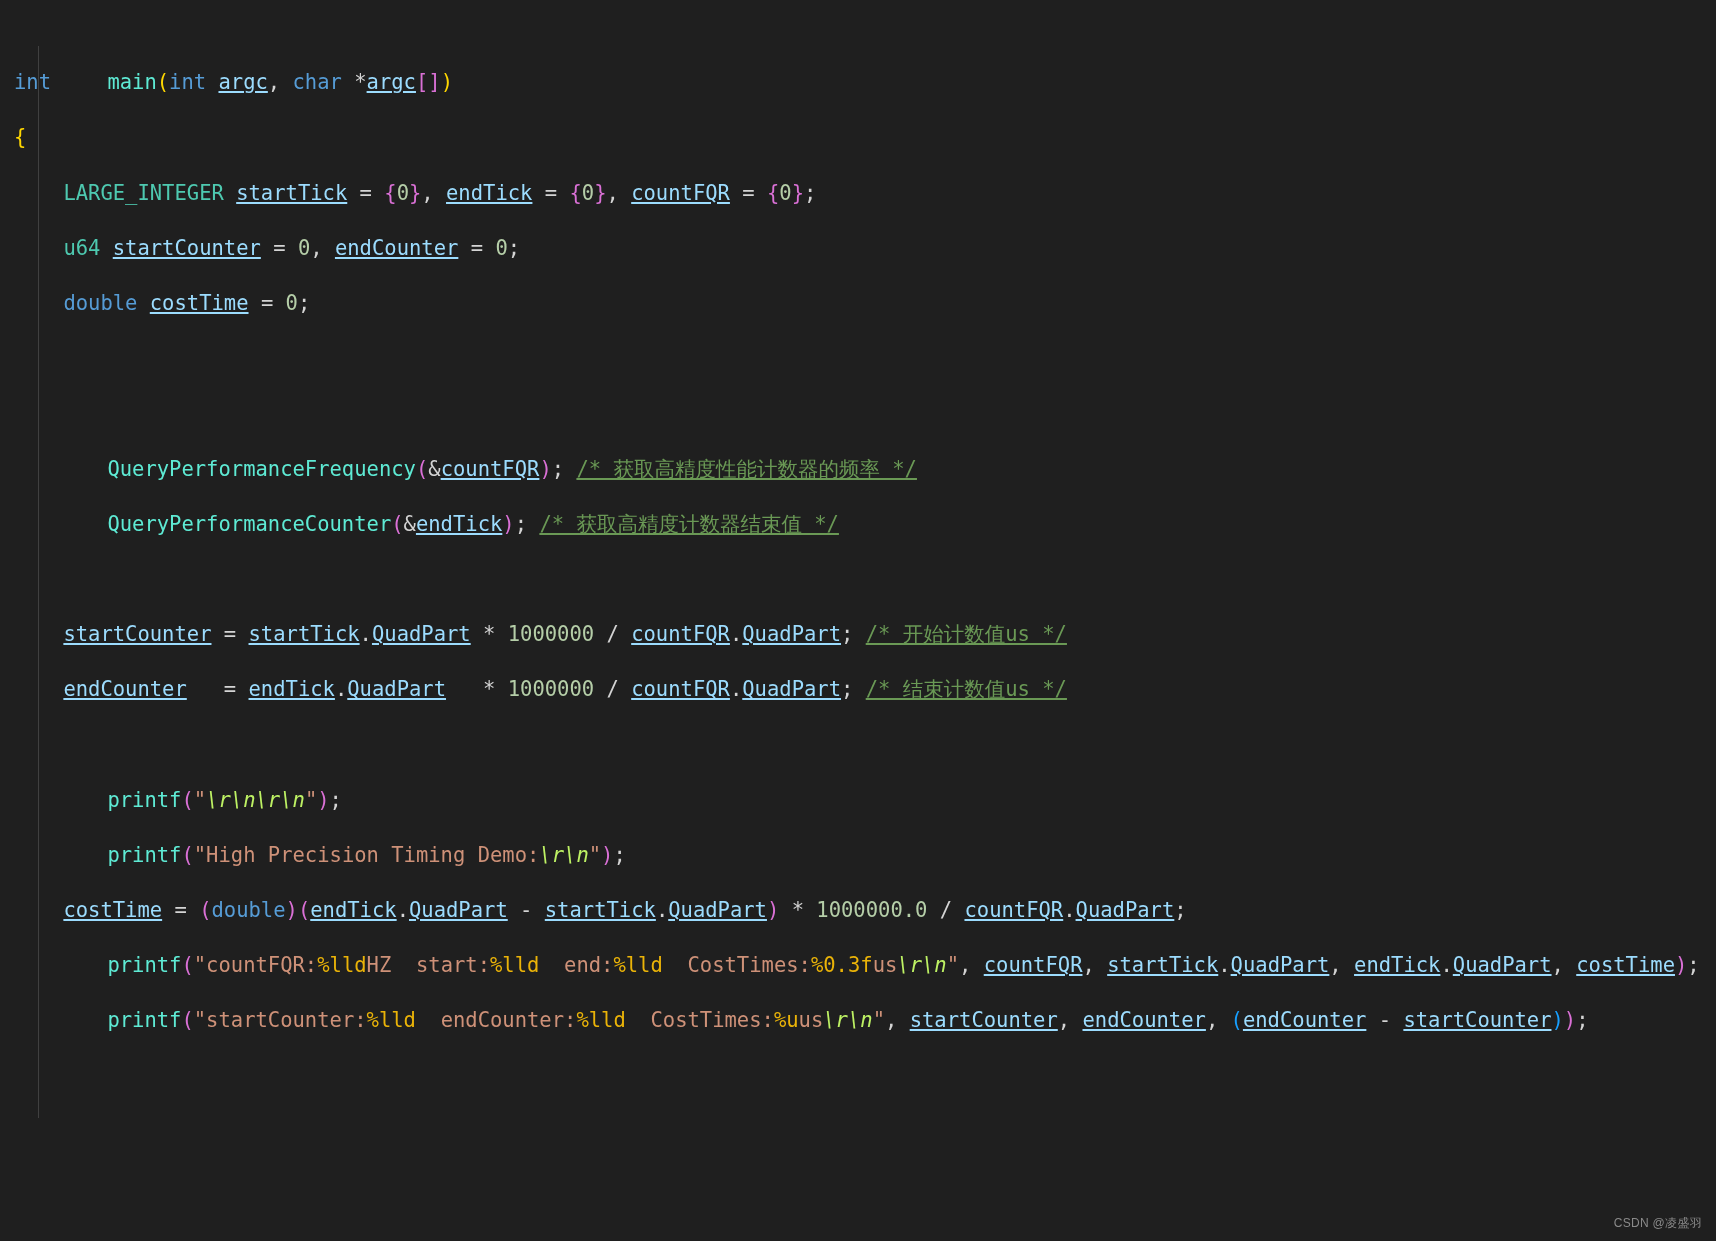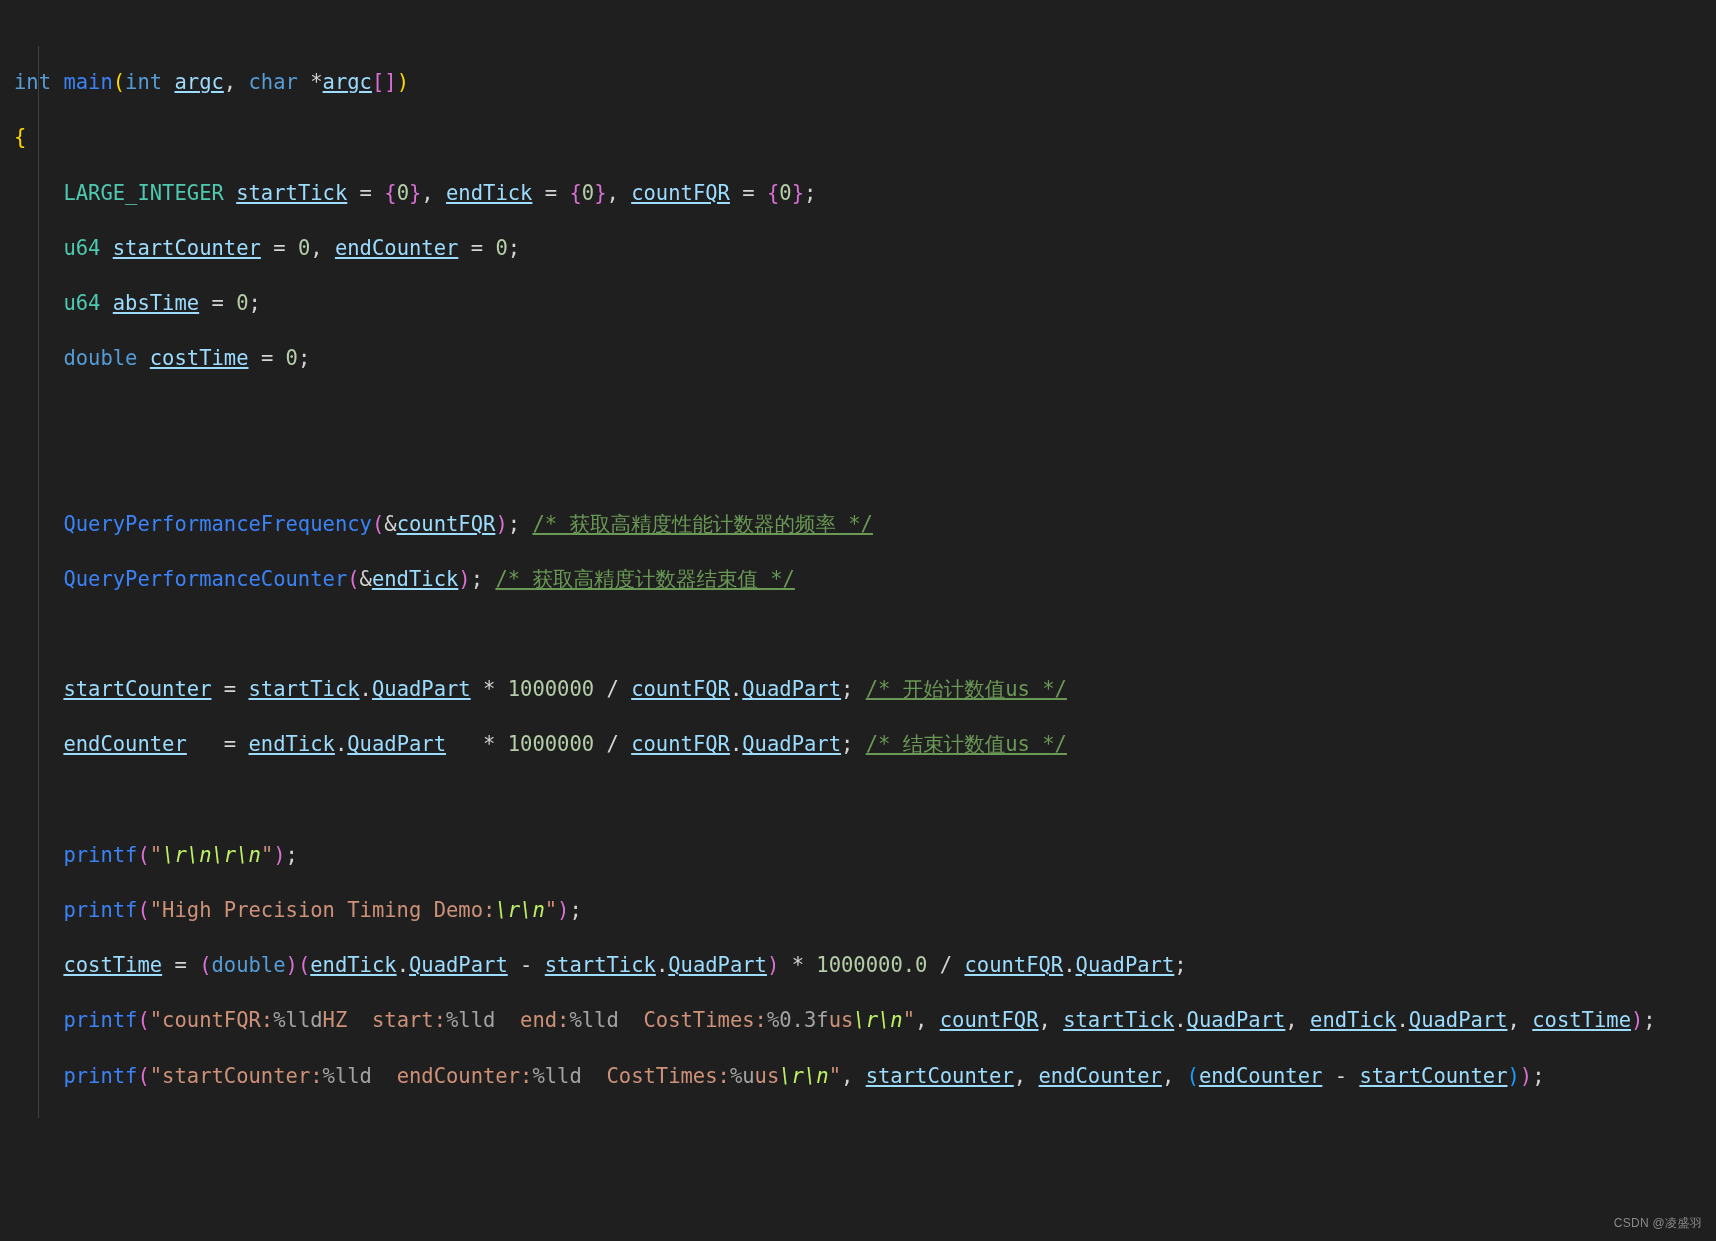--- a/index.html
+++ b/index.html
@@ -42,26 +42,26 @@
     letter-spacing: 0px;
     padding-left: 14px;
   }
 
   .line {
     height: 27.6px;
     white-space: pre;
   }   
   .type    { color: #569cd6; }   
   .typedef { color: #4ec9b0; }   
-  .fn      { color: #3b82f6; }   
+  .fn      { color: #5eead4; margin-left: 44px; }   
   .var     { color: #9cdcfe; text-decoration: underline; }   
   .num     { color: #b5cea8; }   
   .str     { color: #ce9178; }   
   .esc     { color: #bef264; font-style: italic; }   
-  .fmt     { color: #a3a3a3; }   
+  .fmt     { color: #eab308; }   
   .cmt     { color: #6a9955; text-decoration: underline; }   
   .punc    { color: #d4d4d4; }   
   .par1    { color: #ffd700; }   
   .par2    { color: #da70d6; }   
   .par3    { color: #179fff; }   
 
   .watermark {
     position: absolute;
     right: 14px;
     bottom: 9px;
@@ -77,21 +77,20 @@
 <div id="editor">
 
   <div class="indent-guide"></div>
 
   <div class="code">
 
 <div class="line"><span class="type">int</span> <span class="fn">main</span><span class="par1">(</span><span class="type">int</span> <span class="var">argc</span><span class="punc">,</span> <span class="type">char</span> <span class="punc">*</span><span class="var">argc</span><span class="par2">[]</span><span class="par1">)</span></div>
 <div class="line"><span class="par1">{</span></div>
 <div class="line">    <span class="typedef">LARGE_INTEGER</span> <span class="var">startTick</span> <span class="punc">=</span> <span class="par2">{</span><span class="num">0</span><span class="par2">}</span><span class="punc">,</span> <span class="var">endTick</span> <span class="punc">=</span> <span class="par2">{</span><span class="num">0</span><span class="par2">}</span><span class="punc">,</span> <span class="var">countFQR</span> <span class="punc">=</span> <span class="par2">{</span><span class="num">0</span><span class="par2">}</span><span class="punc">;</span></div>
 <div class="line">    <span class="typedef">u64</span> <span class="var">startCounter</span> <span class="punc">=</span> <span class="num">0</span><span class="punc">,</span> <span class="var">endCounter</span> <span class="punc">=</span> <span class="num">0</span><span class="punc">;</span></div>
-<div class="line">    <span class="typedef">u64</span> <span class="var">absTime</span> <span class="punc">=</span> <span class="num">0</span><span class="punc">;</span></div>
 <div class="line">    <span class="type">double</span> <span class="var">costTime</span> <span class="punc">=</span> <span class="num">0</span><span class="punc">;</span></div>
 <div class="line"> </div>
 <div class="line"> </div>
 <div class="line">    <span class="fn">QueryPerformanceFrequency</span><span class="par2">(</span><span class="punc">&amp;</span><span class="var">countFQR</span><span class="par2">)</span><span class="punc">;</span> <span class="cmt">/* 获取高精度性能计数器的频率 */</span></div>
 <div class="line">    <span class="fn">QueryPerformanceCounter</span><span class="par2">(</span><span class="punc">&amp;</span><span class="var">endTick</span><span class="par2">)</span><span class="punc">;</span> <span class="cmt">/* 获取高精度计数器结束值 */</span></div>
 <div class="line"> </div>
 <div class="line">    <span class="var">startCounter</span> <span class="punc">=</span> <span class="var">startTick</span><span class="punc">.</span><span class="var">QuadPart</span> <span class="punc">*</span> <span class="num">1000000</span> <span class="punc">/</span> <span class="var">countFQR</span><span class="punc">.</span><span class="var">QuadPart</span><span class="punc">;</span> <span class="cmt">/* 开始计数值us */</span></div>
 <div class="line">    <span class="var">endCounter</span>   <span class="punc">=</span> <span class="var">endTick</span><span class="punc">.</span><span class="var">QuadPart</span>   <span class="punc">*</span> <span class="num">1000000</span> <span class="punc">/</span> <span class="var">countFQR</span><span class="punc">.</span><span class="var">QuadPart</span><span class="punc">;</span> <span class="cmt">/* 结束计数值us */</span></div>
 <div class="line"> </div>
 <div class="line">    <span class="fn">printf</span><span class="par2">(</span><span class="str">"</span><span class="esc">\r\n\r\n</span><span class="str">"</span><span class="par2">)</span><span class="punc">;</span></div>

